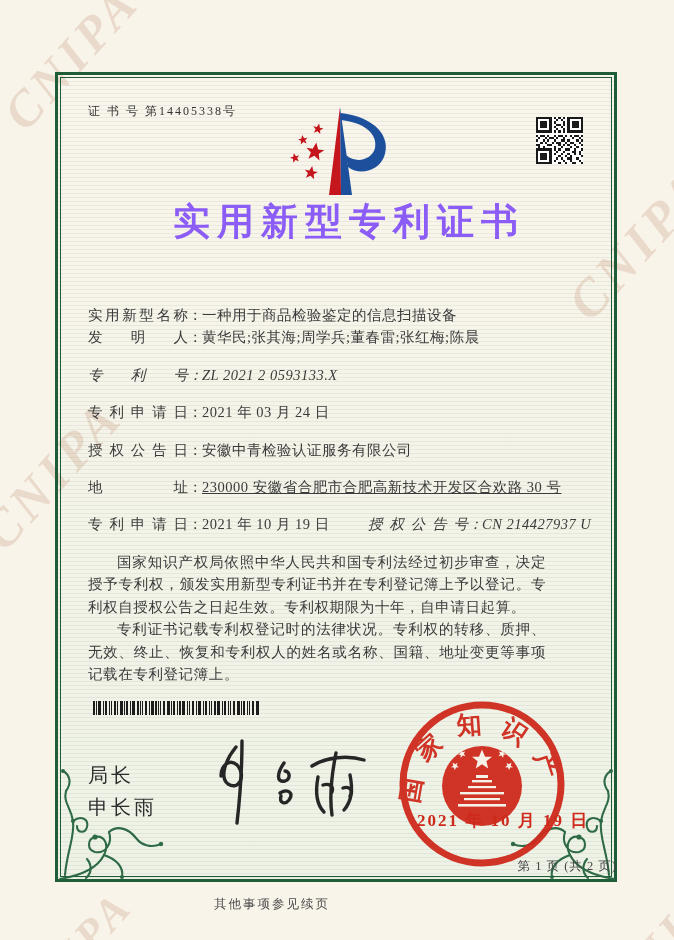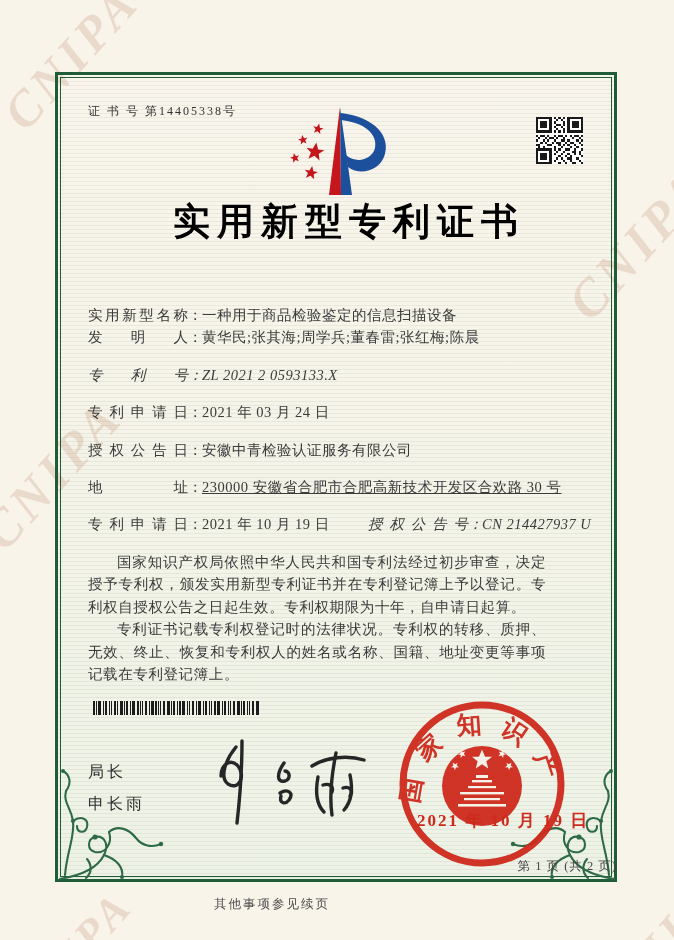--- a/index.html
+++ b/index.html
@@ -16,34 +16,34 @@
 
   .watermark{position:absolute;font-family:"Liberation Serif",serif;font-style:italic;font-weight:bold;
     font-size:46px;letter-spacing:5px;color:rgba(198,152,122,0.28);transform:rotate(-48deg);white-space:nowrap;pointer-events:none;}
 
   .cert-no{position:absolute;left:88px;top:103px;font-size:12px;color:#333;letter-spacing:2px;}
 
   .logo{position:absolute;left:278px;top:103px;width:132px;height:94px;}
   .qr{position:absolute;left:536px;top:117px;width:47px;height:47px;}
 
   .title{position:absolute;left:55px;top:197px;width:588px;text-align:center;
-    font-size:37px;font-weight:700;color:#000000;letter-spacing:7px;}
+    font-size:37px;font-weight:700;color:#8b5cf6;letter-spacing:7px;}
 
   .field{position:absolute;left:88px;font-size:14.5px;color:#3b3b3b;white-space:nowrap;}
   .flabel{display:inline-block;width:100px;text-align:justify;text-align-last:justify;letter-spacing:0;}
   .fcolon{display:inline-block;width:14px;}
   .fvalue{letter-spacing:0.5px;}
   .grant-no{position:absolute;left:368px;font-style:italic;}
 
   .paras{position:absolute;left:88px;top:551px;width:458px;font-size:14.5px;line-height:22.4px;color:#3b3b3b;text-align:justify;}
   .paras p{margin:0;text-indent:2em;letter-spacing:0.6px;}
 
   .barcode{position:absolute;left:93px;top:701px;width:166px;height:14px;}
 
-  .signer{position:absolute;left:88px;font-size:16px;color:#2e2e2e;letter-spacing:3px;}
+  .signer{position:absolute;left:88px;font-size:20px;color:#2e2e2e;letter-spacing:3px;}
   .signer.t1{top:762px;}
   .signer.t2{top:794px;}
   .signature{position:absolute;left:196px;top:733px;width:176px;height:96px;}
 
   .seal{position:absolute;left:396px;top:698px;width:172px;height:172px;opacity:0.95;}
   .seal-date{position:absolute;left:417px;top:809px;font-size:17px;color:#ce2a1c;letter-spacing:2px;white-space:nowrap;font-weight:600;}
 
   .page-info{position:absolute;left:55px;top:858px;width:562px;text-align:right;font-size:12.5px;color:#444;letter-spacing:1px;}
   .footer-note{position:absolute;left:0;top:896px;width:544px;text-align:center;font-size:12.5px;color:#4a4a4a;letter-spacing:2px;}
 

